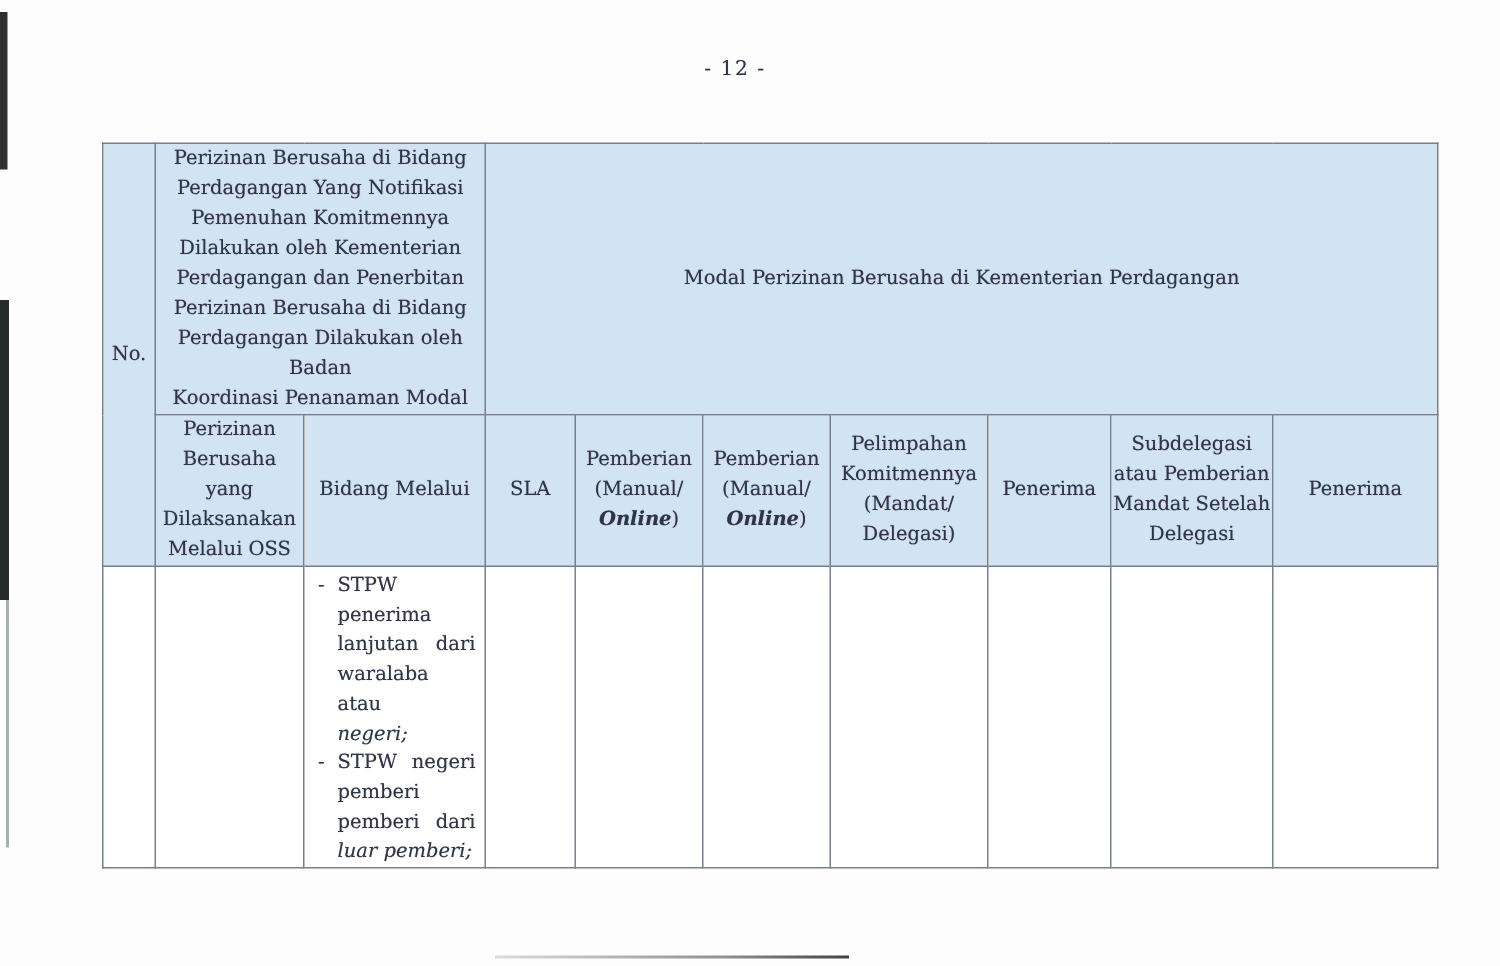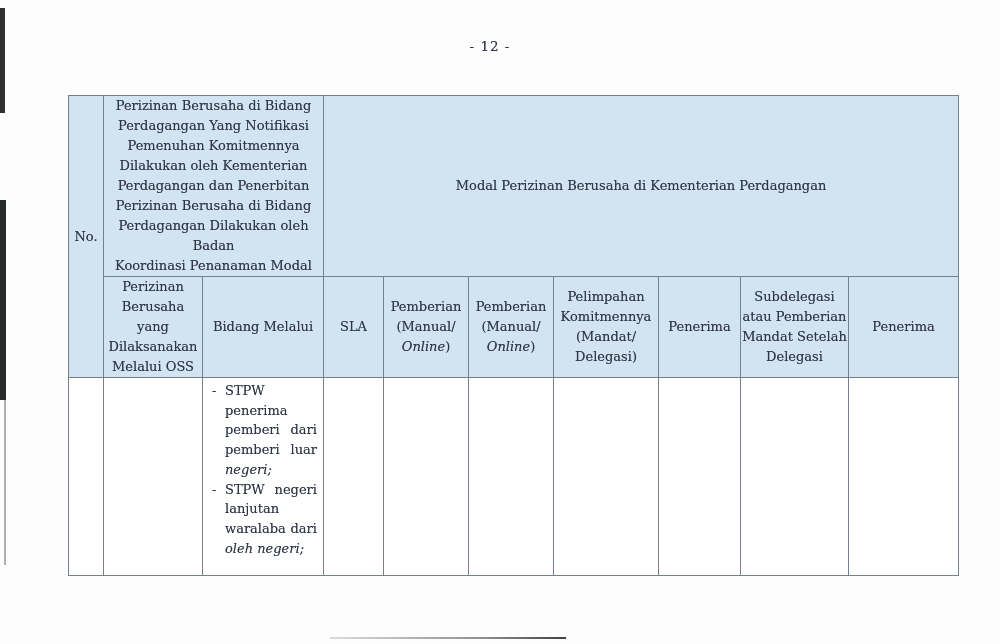--- a/index.html
+++ b/index.html
@@ -40,21 +40,21 @@
     vertical-align: middle;
     padding: 0;
     overflow: hidden;
   }
   .doc-table .hdr { background: var(--header-bg, #d2e3f2); }
   .doc-table tr.r1 { height: 160px; }
   .doc-table tr.r2 { height: 80px; }
   .doc-table tr.r3 { height: 198px; }
   .pre { white-space: pre-line; }
   .hl { line-height: 20px; }
-  .it { font-style: italic; }
+  .it { font-style: italic; font-weight: bold; }
   td.body-bidang {
     vertical-align: top;
     text-align: left;
     padding-top: 3px;
     background: #ffffff;
   }
   td.body-empty { background: #ffffff; }
   .li { display: flex; align-items: flex-start; line-height: 19.7px; }
   .dash { flex: 0 0 22px; padding-left: 9px; box-sizing: border-box; }
   .li-text { flex: 1 1 auto; padding-right: 6px; }
@@ -137,32 +137,32 @@
     </tr>
     <tr class="r3">
       <td class="body-empty"></td>
       <td class="body-empty"></td>
       <td class="body-bidang">
         <div class="li">
           <span class="dash">-</span>
           <span class="li-text">
             <span class="jl">STPW</span>
             <span class="jl">penerima</span>
-            <span class="jl">pemberi dari</span>
-            <span class="jl">pemberi luar</span>
+            <span class="jl">lanjutan dari</span>
+            <span class="jl">waralaba atau</span>
             <span class="jl last">negeri;</span>
           </span>
         </div>
         <div class="li">
           <span class="dash">-</span>
           <span class="li-text">
             <span class="jl">STPW negeri</span>
-            <span class="jl">lanjutan</span>
-            <span class="jl">waralaba dari</span>
-            <span class="jl last">oleh negeri;</span>
+            <span class="jl">pemberi</span>
+            <span class="jl">pemberi dari</span>
+            <span class="jl last">luar pemberi;</span>
           </span>
         </div>
       </td>
       <td class="body-empty"></td>
       <td class="body-empty"></td>
       <td class="body-empty"></td>
       <td class="body-empty"></td>
       <td class="body-empty"></td>
       <td class="body-empty"></td>
       <td class="body-empty"></td>

